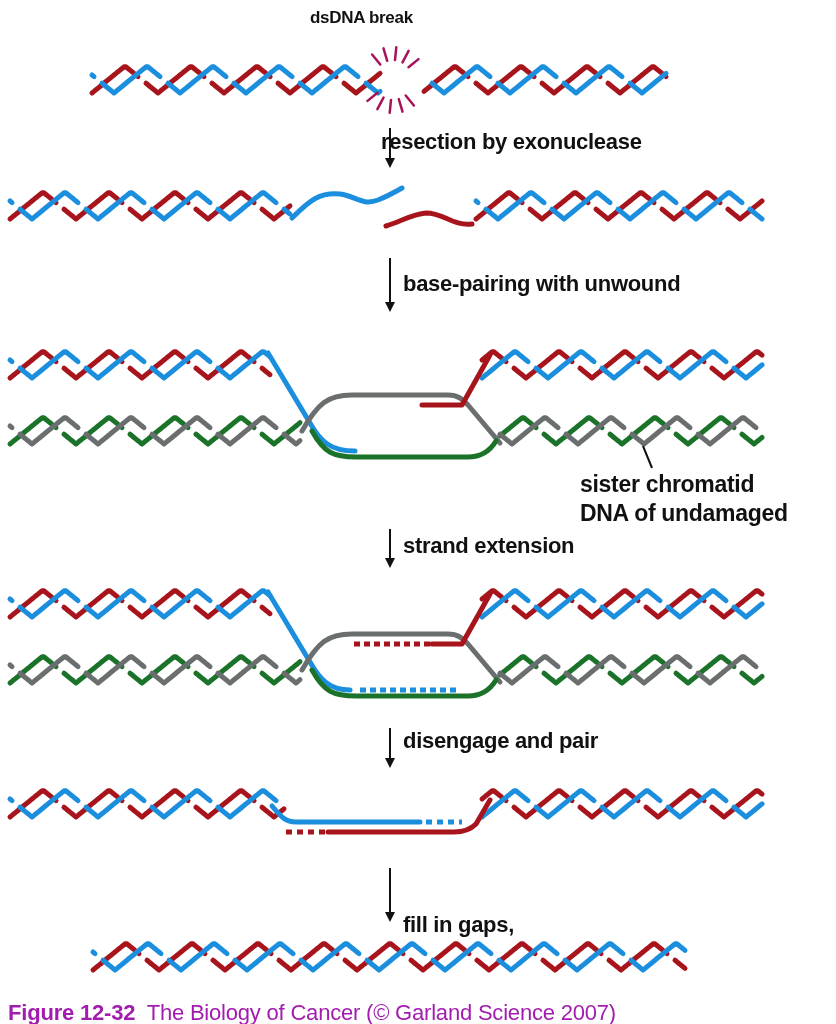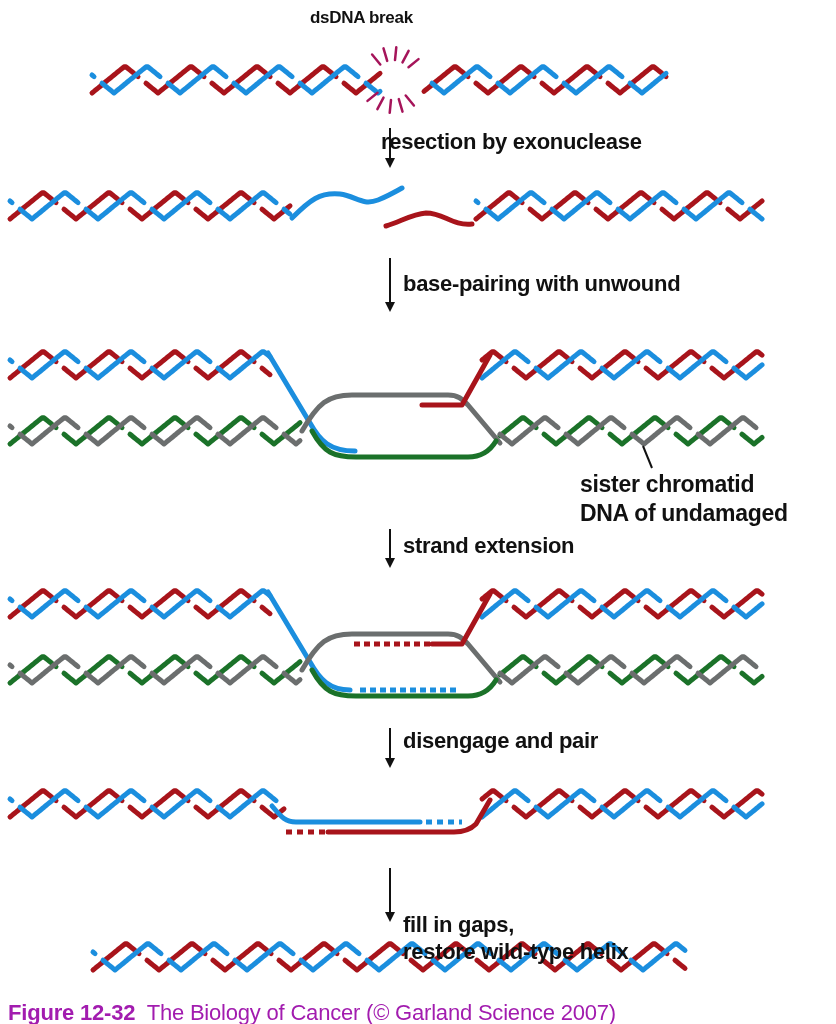--- a/index.html
+++ b/index.html
@@ -304,20 +304,19 @@
   <div>DNA of undamaged</div>
 </div>
 <div class="lbl" style="left:403px;top:532px;">
   <div>strand extension</div>
 </div>
 <div class="lbl" style="left:403px;top:727px;">
   <div>disengage and pair</div>
 </div>
 <div class="lbl" style="left:403px;top:866px;margin-top:45px;">
   <div>fill in gaps,</div>
-  <div>restore wild-type helix</div>
 </div>
 
 <div class="caption">
   <b>Figure 12-32</b>&nbsp;
   <span>The Biology of Cancer</span>
   <span>(© Garland Science 2007)</span>
 </div>
 
 </body></html>

